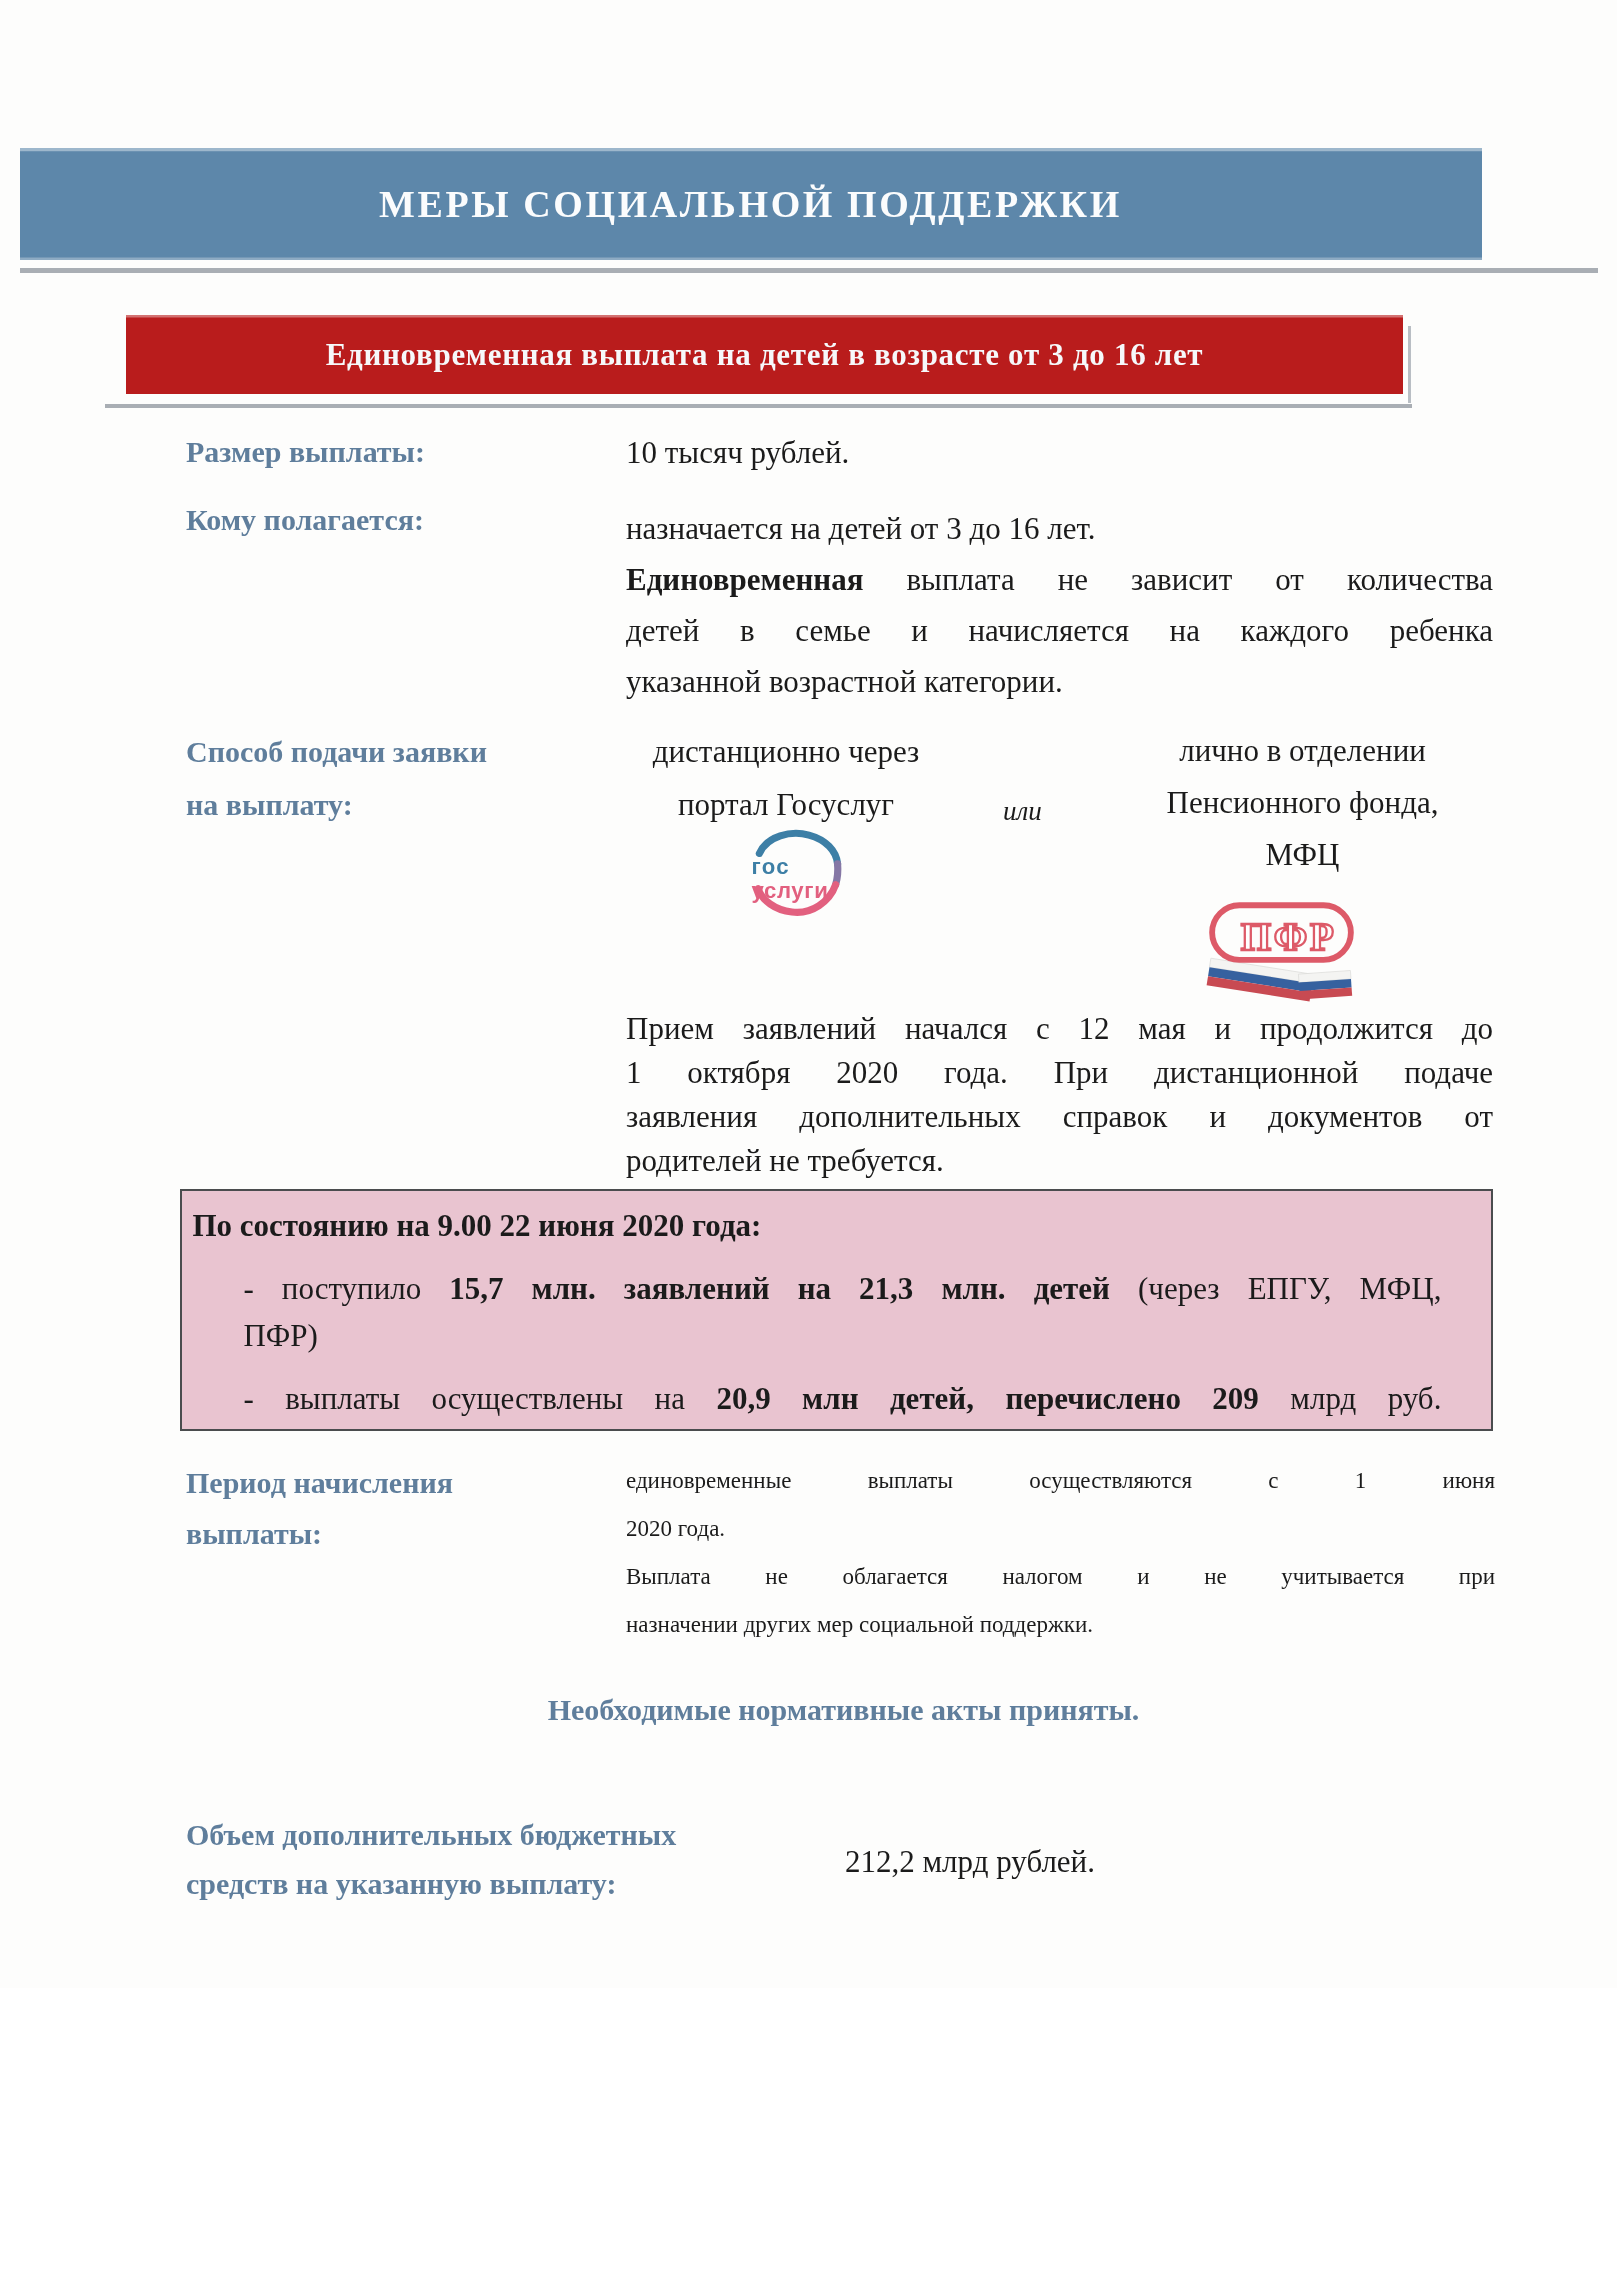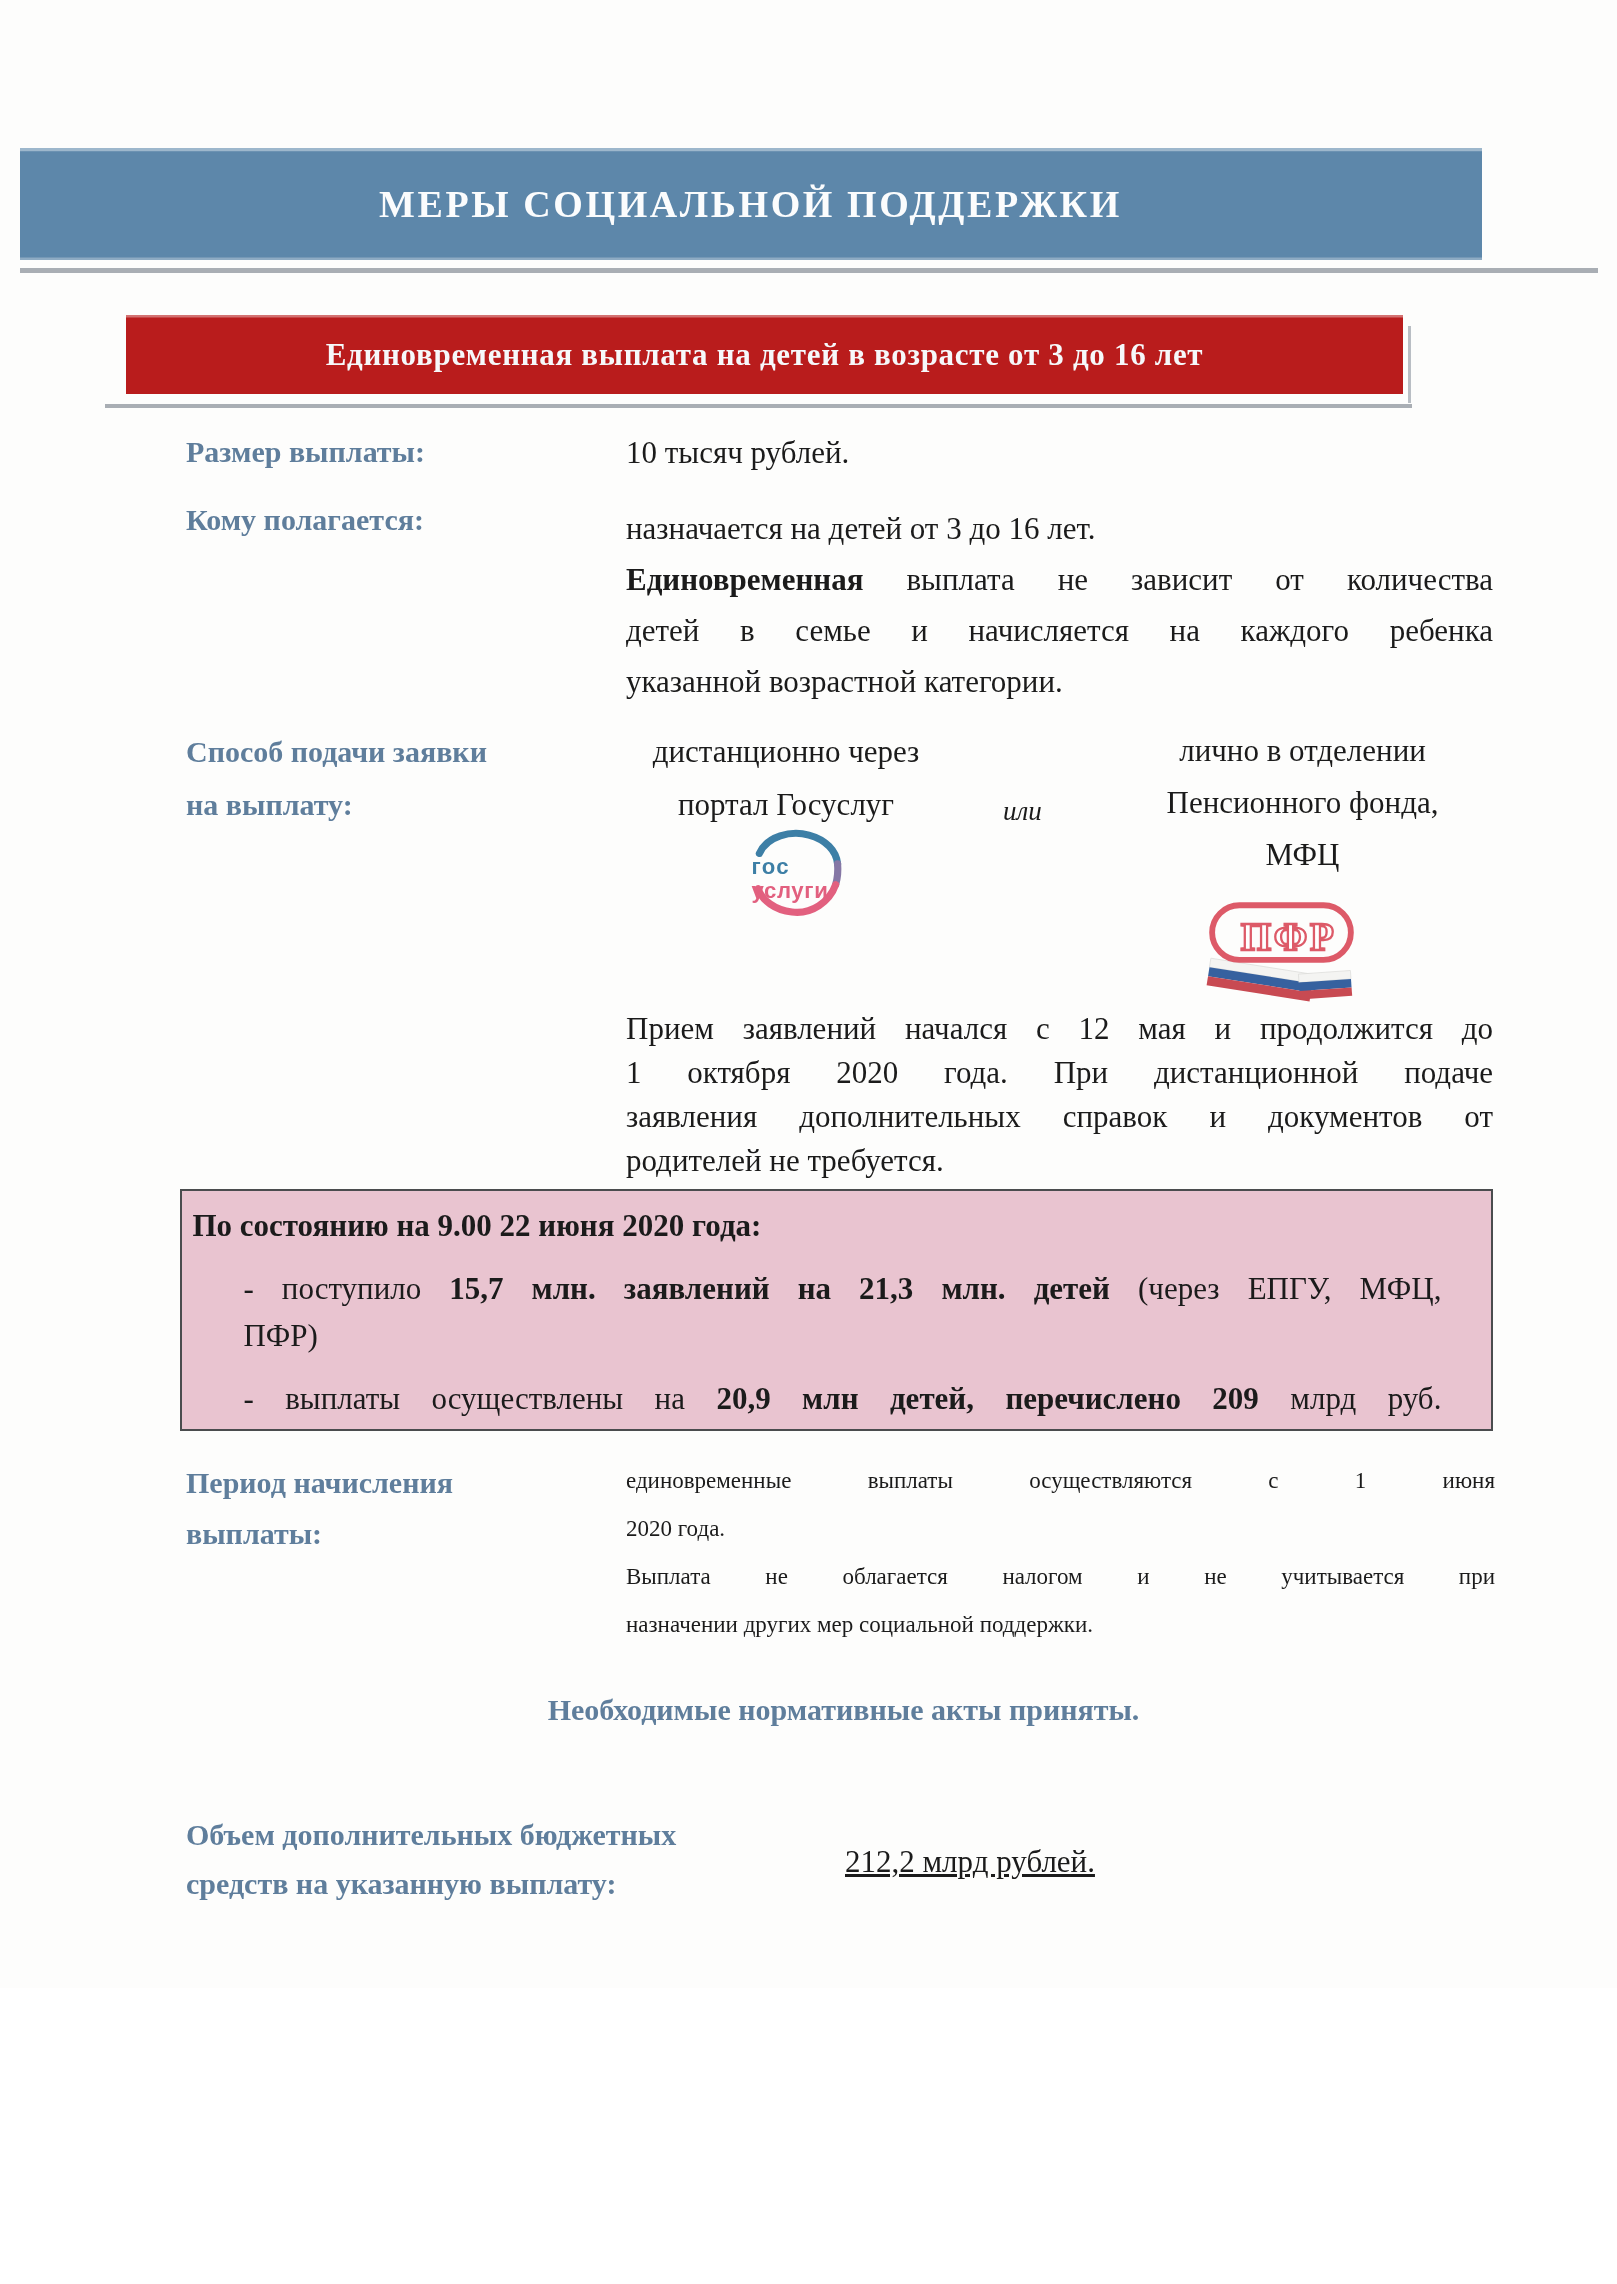--- a/index.html
+++ b/index.html
@@ -53,21 +53,21 @@
   .item1{margin-top:21px;}
   .item2{margin-top:15.6px;}
 
   .period-label{left:186px;top:1457px;line-height:51px;}
   .period-value{left:626px;top:1457px;width:869px;}
   .period-value .line{line-height:48px;font-size:23px;}
 
   .note{left:440px;top:1693px;width:807px;text-align:center;color:#5f7e9c;font-weight:bold;font-size:30px;}
 
   .budget-label{left:186px;top:1810px;line-height:49px;}
-  .budget-value{left:845px;top:1844px;font-size:31px;text-decoration:underline;}
+  .budget-value{left:845px;top:1844px;font-size:31px;}
 
   .page-circle{left:1457px;top:2089px;width:120px;height:120px;border:2px solid #cdd3da;
     border-radius:50%;display:flex;align-items:center;justify-content:center;
     color:#5f8ab8;font-size:30px;font-family:"Liberation Sans",sans-serif;}
 </style>
 </head>
 <body>
 
 <div class="page">
 

